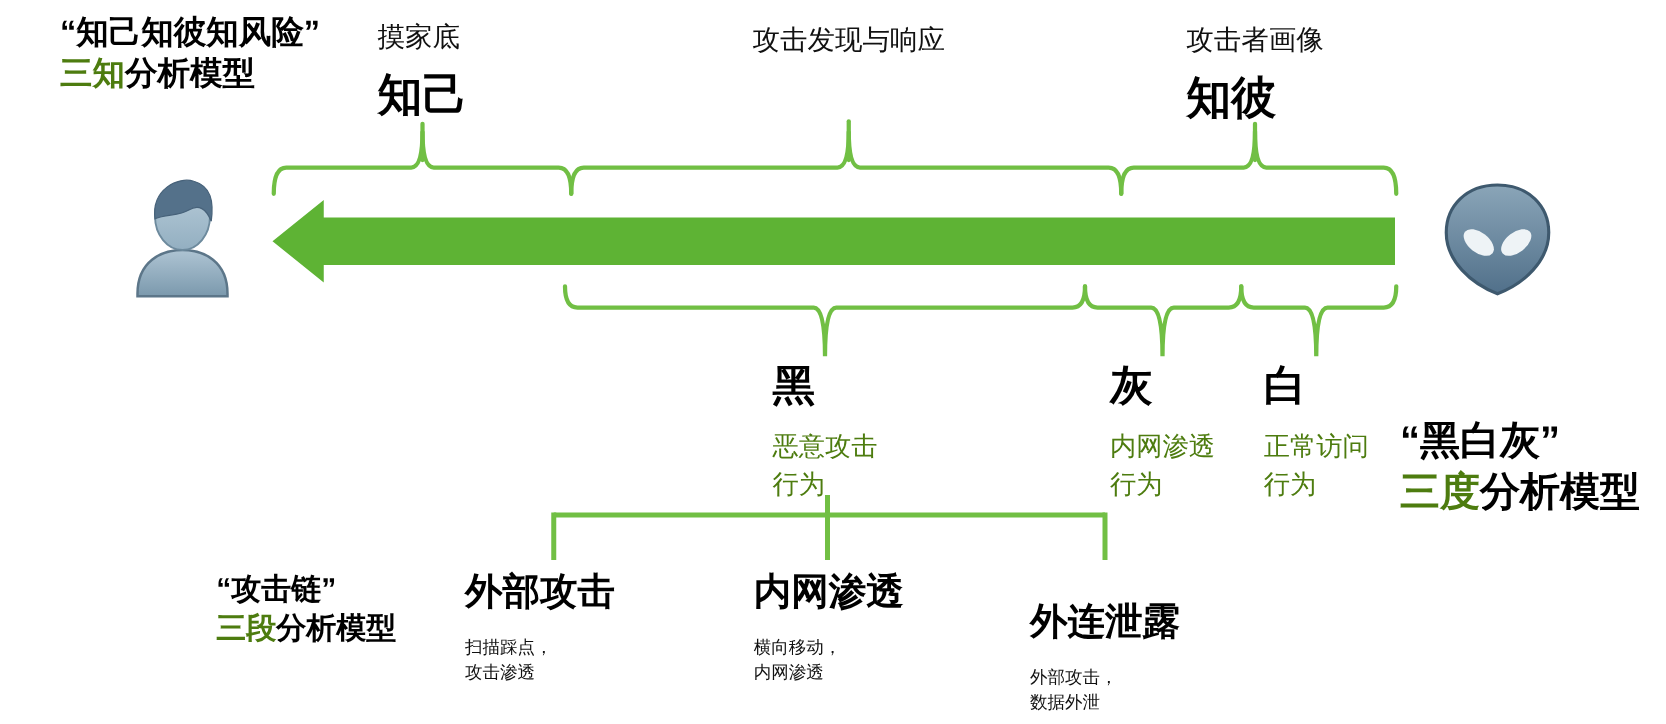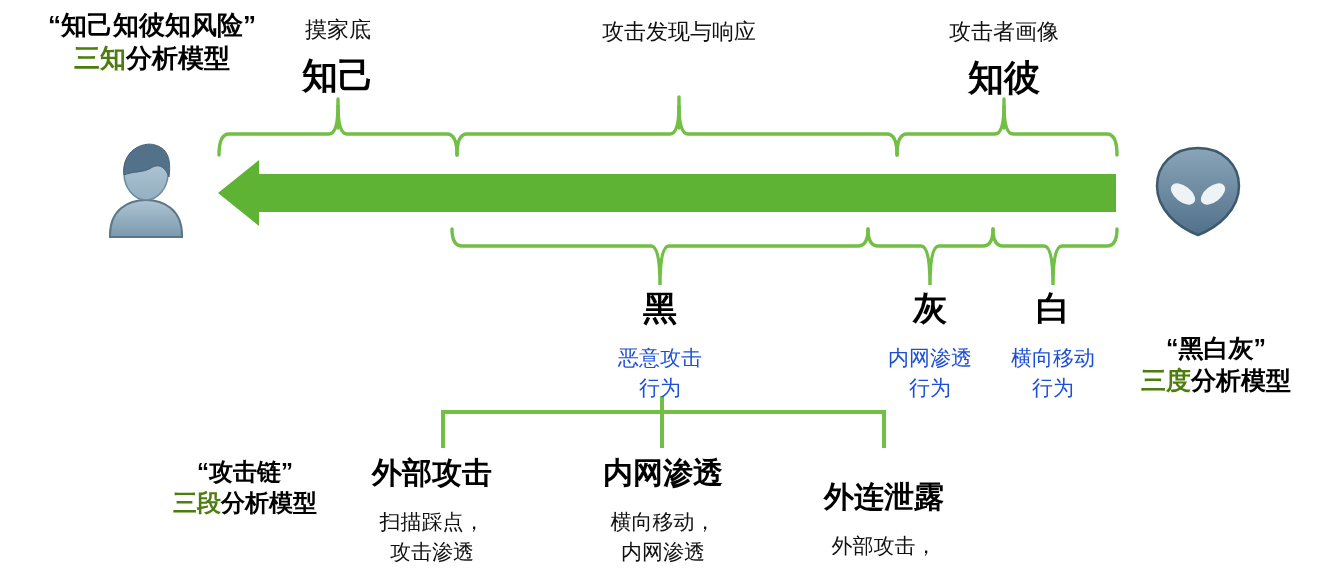--- a/index.html
+++ b/index.html
@@ -3,32 +3,32 @@
 <meta charset="utf-8">
 <style>
   html,body { margin:0; padding:0; background:#ffffff; }
   #canvas {
     position:relative; width:1333px; height:579px; overflow:hidden;
     background:#ffffff;
     font-family:"Liberation Sans","DejaVu Sans",sans-serif;
     color:#000;
   }
   svg.layer { position:absolute; left:0; top:0; }
-  .abs { position:absolute; transform:translateX(-50%); text-align:center; white-space:nowrap; }
+  .abs { position:absolute; transform:translateX(-50%); text-align:left; white-space:nowrap; }
   .model-label { font-weight:bold; line-height:1.28; }
   .model-label .red { color:#4d7c0f; }
   .left-model  { font-size:26px; }
-  .right-model { font-size:25px; }
+  .right-model { font-size:32px; }
   .chain-model { font-size:24px; }
   .stage-sub { font-size:22px; color:#111; }
   .stage-big { font-size:36px; font-weight:bold; margin-top:7px; }
   .cat-big   { font-size:34px; font-weight:bold; }
-  .cat-desc  { font-size:21px; line-height:1.45; margin-top:11px; color:#1d4ed8; }
+  .cat-desc  { font-size:21px; line-height:1.45; margin-top:11px; color:#4d7c0f; }
   .atk-big   { font-size:30px; font-weight:bold; }
-  .atk-desc  { font-size:21px; line-height:1.45; margin-top:13px; color:#111; }
+  .atk-desc  { font-size:14px; line-height:1.45; margin-top:13px; color:#111; }
 </style>
 </head>
 <body>
 
 <div id="canvas">
 
   <svg class="layer" width="1333" height="579" viewBox="0 0 1333 579">
 
     <polygon points="218,193 259,160 259,174 1116,174 1116,212 259,212 259,226" fill="#5eb334"></polygon>
 
@@ -109,21 +109,21 @@
   <div class="abs" style="left:930px; top:286px;">
     <div class="cat-big">灰</div>
     <div class="cat-desc">
       <div>内网渗透</div>
       <div>行为</div>
     </div>
   </div>
   <div class="abs" style="left:1053px; top:286px;">
     <div class="cat-big">白</div>
     <div class="cat-desc">
-      <div>横向移动</div>
+      <div>正常访问</div>
       <div>行为</div>
     </div>
   </div>
 
   <div class="abs model-label right-model" style="left:1216px; top:332px;">
     <div>“黑白灰”</div>
     <div><span class="red">三度</span><span>分析模型</span></div>
   </div>
 
   <div class="abs model-label chain-model" style="left:245px; top:457px;">
@@ -142,16 +142,17 @@
     <div class="atk-big">内网渗透</div>
     <div class="atk-desc">
       <div>横向移动，</div>
       <div>内网渗透</div>
     </div>
   </div>
   <div class="abs" style="left:884px; top:453px;margin-top:24px;">
     <div class="atk-big">外连泄露</div>
     <div class="atk-desc">
       <div>外部攻击，</div>
+      <div>数据外泄</div>
     </div>
   </div>
 
 </div>
 
 </body></html>

